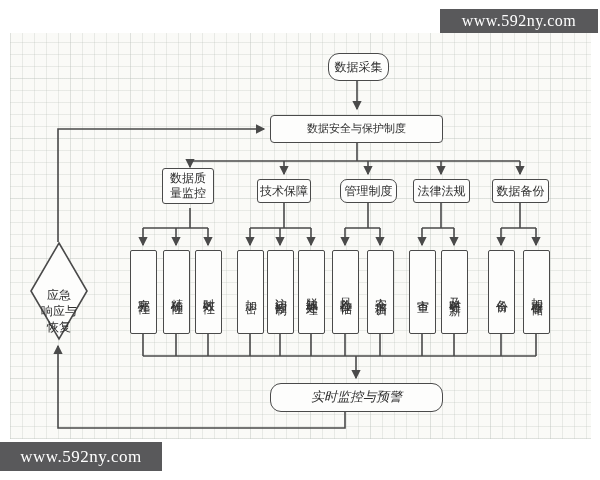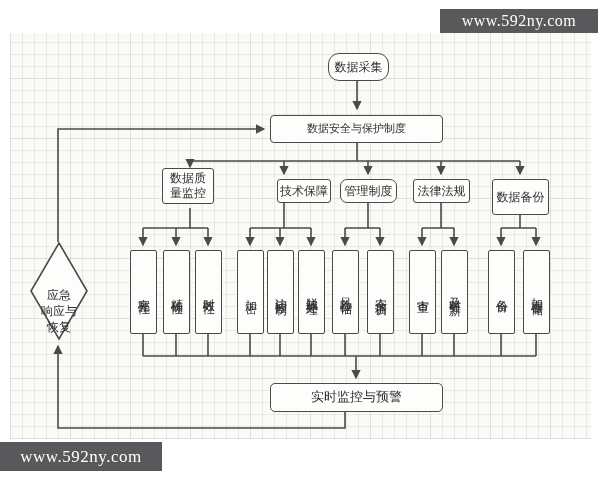--- a/index.html
+++ b/index.html
@@ -29,21 +29,21 @@
     border:1.6px solid #4a4a4a;display:flex;align-items:center;justify-content:center;
     text-align:center;line-height:1.25;
   }
   .rounded-start{border-radius:11px;font-size:12px;font-family:Liberation Serif, serif;}
   .rect{border-radius:4px;font-size:11px;}
   .cat{border-radius:3px;font-size:12px;white-space:pre-line;padding:1px 2px;}
   .vbox{
     border-radius:2px;font-size:12px;
     writing-mode:vertical-rl;text-orientation:upright;letter-spacing:2px;
   }
-  .monitor{border-radius:5px;font-size:13px;}
+  .monitor{border-radius:11px;font-size:13px;font-style:italic;}
   #emergency-label{
     position:absolute;left:24px;top:262px;width:70px;height:58px;
     display:flex;align-items:center;justify-content:center;text-align:center;
     font-size:12px;line-height:1.35;white-space:pre-line;background:transparent;margin-top:20px;
   }
   svg#connectors{position:absolute;left:0;top:0;}
 </style>
 </head>
 <body>
 
@@ -96,24 +96,24 @@
       <polygon points="59,243 87,291 59,339 31,291" fill="#fdfdfc"></polygon>
     </g>
   </svg>
 
   <div class="node rounded-start" style="left:328px;top:53px;width:61px;height:28px;">数据采集</div>
 
   <div class="node rect" style="left:270px;top:115px;width:173px;height:28px;">数据安全与保护制度</div>
 
   <div class="node cat" style="left:162px;top:168px;width:52px;height:36px;">数据质
 量监控</div>
-  <div class="node cat" style="left:257px;top:179px;width:54px;height:24px;margin-left:20px;">技术保障</div>
+  <div class="node cat" style="left:257px;top:179px;width:54px;height:24px;">技术保障</div>
   <div class="node cat" style="left:340px;top:179px;width:57px;height:24px;border-radius:7px;">管理制度</div>
   <div class="node cat" style="left:413px;top:179px;width:57px;height:24px;">法律法规</div>
-  <div class="node cat" style="left:492px;top:179px;width:57px;height:36px;">数据备份</div>
+  <div class="node cat" style="left:492px;top:179px;width:57px;height:24px;">数据备份</div>
 
   <div class="node vbox" style="left:130px;top:250px;width:27px;height:84px;">完整性</div>
   <div class="node vbox" style="left:163px;top:250px;width:27px;height:84px;">精确性</div>
   <div class="node vbox" style="left:195px;top:250px;width:27px;height:84px;">时效性</div>
 
   <div class="node vbox" style="left:237px;top:250px;width:27px;height:84px;">加密</div>
   <div class="node vbox" style="left:267px;top:250px;width:27px;height:84px;">访问控制</div>
   <div class="node vbox" style="left:298px;top:250px;width:27px;height:84px;">脱敏处理</div>
 
   <div class="node vbox" style="left:332px;top:250px;width:27px;height:84px;">风险评估</div>

